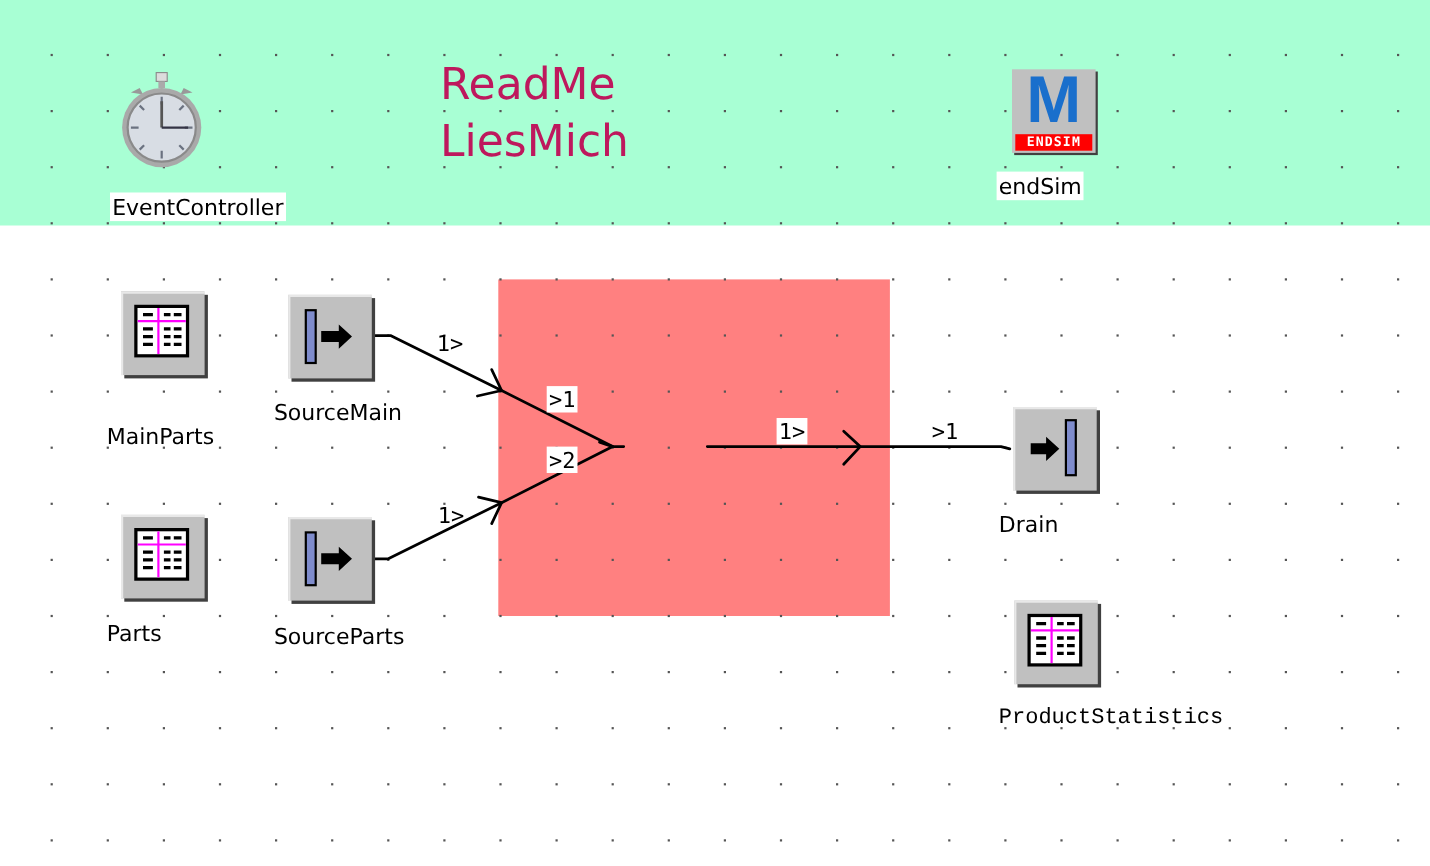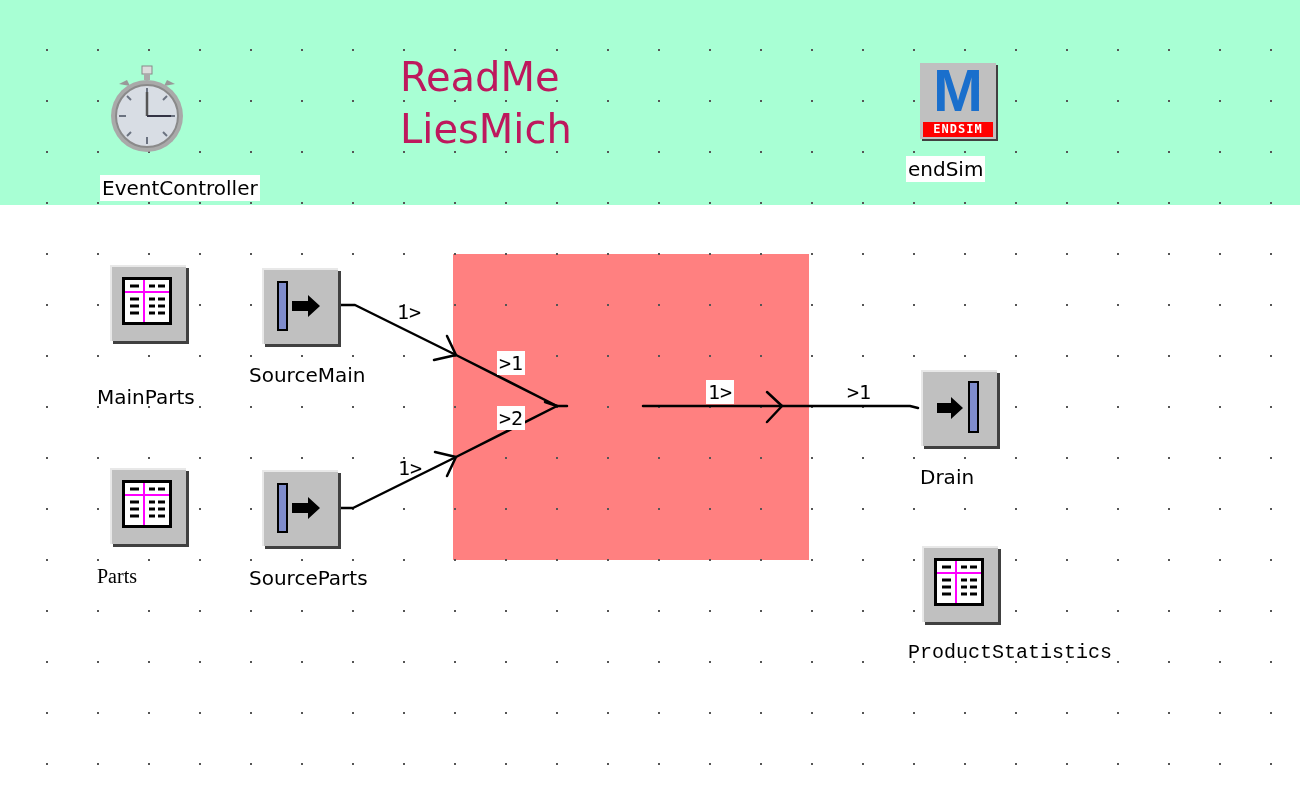--- a/index.html
+++ b/index.html
@@ -517,21 +517,21 @@
             <line x1="5" y1="26" x2="14" y2="26"></line>
               <line x1="24" y1="26" x2="30" y2="26"></line>
               <line x1="33" y1="26" x2="40" y2="26"></line>
             <line x1="5" y1="33" x2="14" y2="33"></line>
               <line x1="24" y1="33" x2="30" y2="33"></line>
               <line x1="33" y1="33" x2="40" y2="33"></line>
           </g>
         </svg>
       </div>
     </div>
-    <span class="label plain" style="left:0;top:95px;font-family:Liberation Serif, serif;">Parts</span>
+    <span class="label plain" style="left:0;top:95px;">Parts</span>
   </div>
 
   <div class="obj" style="left:247px;top:268px;width:150px;height:125px;">
     <div class="icon-box" style="left:15px;top:0;">
       <svg width="76" height="76" viewBox="0 0 76 76">
         <rect x="16" y="14" width="9" height="48" fill="#7f8ccc" stroke="#000" stroke-width="2"></rect>
         <path d="M30 33 H46 V27 L58 38 L46 49 V43 H30 Z" fill="#000"></path>
       </svg>
     </div>
     <span class="label plain" style="left:0;top:94px;">SourceMain</span>
@@ -548,21 +548,21 @@
   </div>
 
 
   <div class="obj" style="left:906px;top:370px;width:110px;height:125px;">
     <div class="icon-box" style="left:15px;top:0;">
       <svg width="76" height="76" viewBox="0 0 76 76">
         <rect x="48" y="12" width="9" height="50" fill="#7f8ccc" stroke="#000" stroke-width="2"></rect>
         <path d="M16 33 H30 V27 L42 38 L30 49 V43 H16 Z" fill="#000"></path>
       </svg>
     </div>
-    <span class="label plain" style="left:12px;top:94px;text-align:center;">Drain</span>
+    <span class="label plain" style="left:0;top:94px;text-align:center;">Drain</span>
   </div>
 
   <div class="obj" style="left:906px;top:546px;width:210px;height:125px;font-family:Liberation Mono, monospace;">
     <div class="icon-box" style="left:16px;top:0;">
       <div class="table-inner">
         <svg width="44" height="42" viewBox="0 0 44 42">
           <line x1="0" y1="12" x2="44" y2="12" stroke="#ff00ff" stroke-width="2"></line>
           <line x1="19" y1="0" x2="19" y2="42" stroke="#ff00ff" stroke-width="2"></line>
           <g stroke="#000" stroke-width="3">
             <line x1="5" y1="6" x2="14" y2="6"></line>

